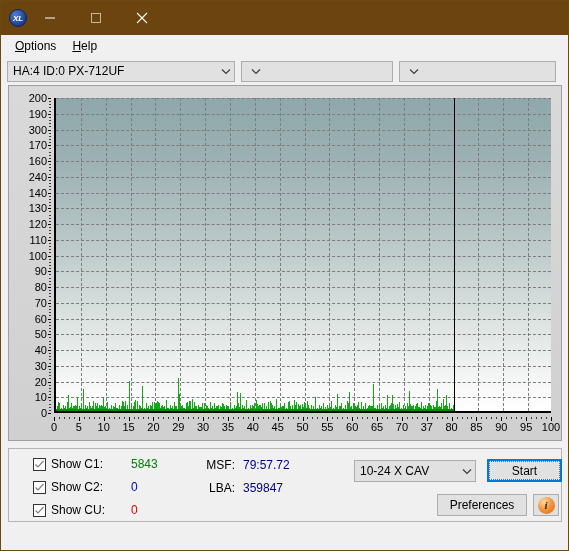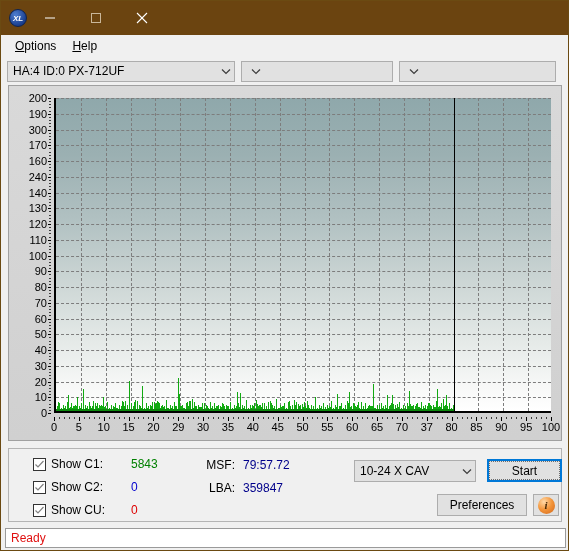--- a/index.html
+++ b/index.html
@@ -1198,17 +1198,14 @@
 
     <div class="btn btn-prefs">
       <span>Preferences</span>
     </div>
 
     <div class="btn btn-info">
       <span class="info-glyph">i</span>
     </div>
   </div>
 
-  <div class="statusbar">
-    <span>Ready</span>
-  </div>
 
 </div>
 
 </body></html>

